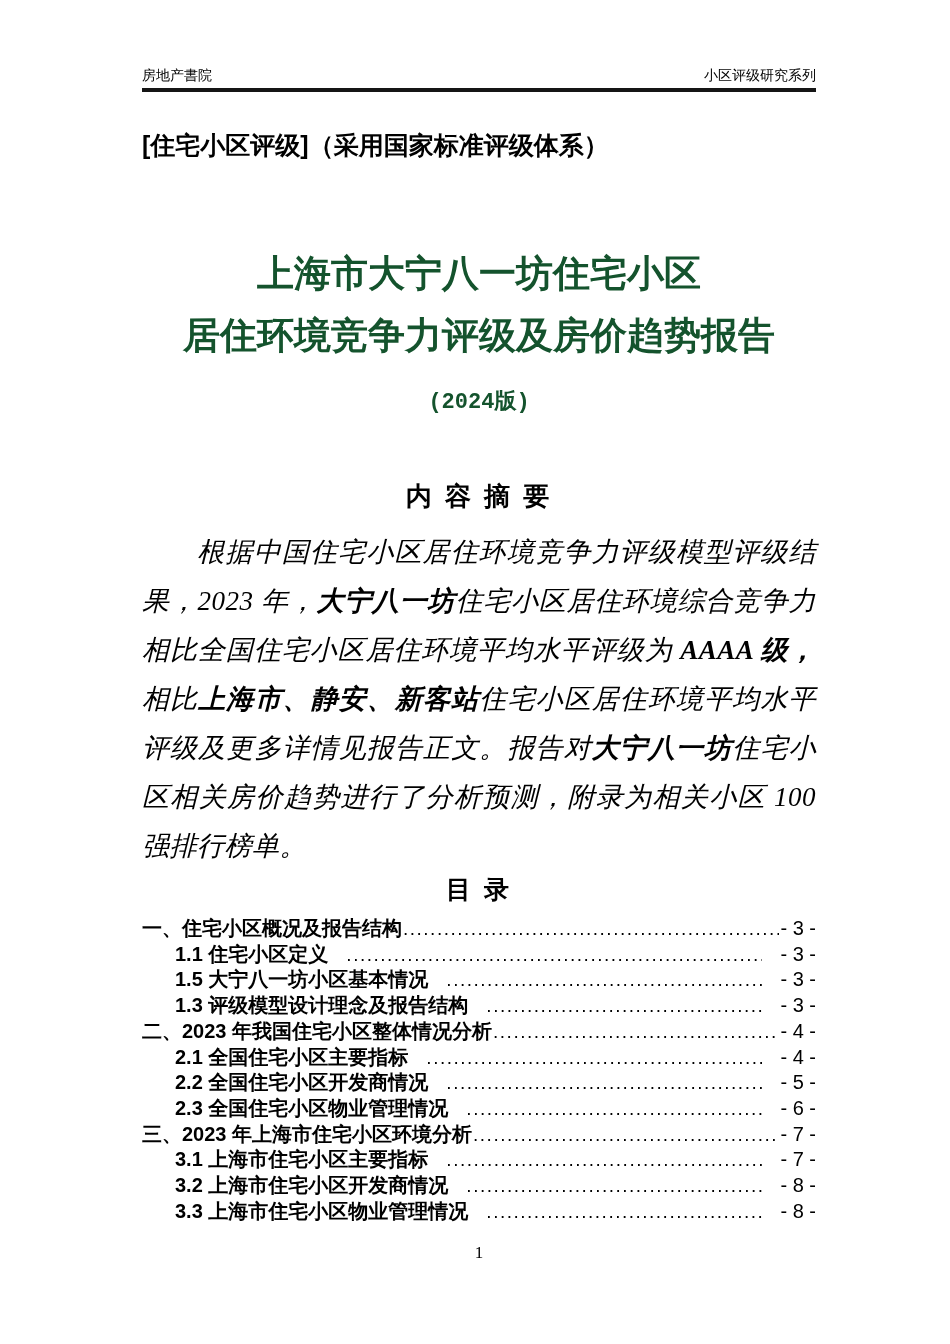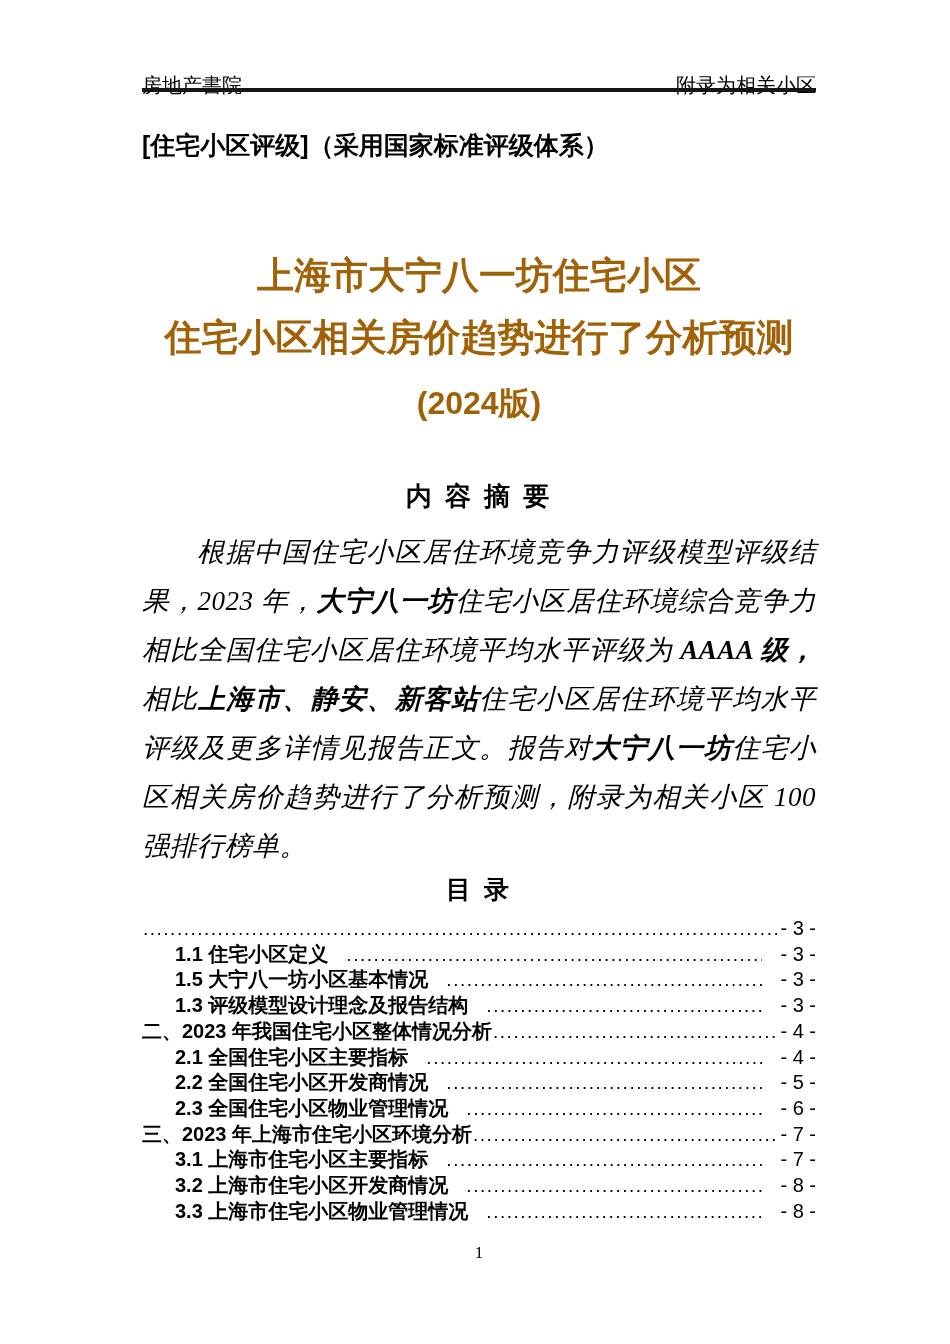--- a/index.html
+++ b/index.html
@@ -9,26 +9,26 @@
     height: 1344px;
     background: #ffffff;
     overflow: hidden;
     color: #000;
     font-family: "Liberation Serif", "DejaVu Serif", serif;
   }
   .abs { position: absolute; left: 142px; right: 134px; }
 
   
   .header-row {
-    top: 76px;
+    top: 66px;
     display: flex;
     justify-content: space-between;
     align-items: flex-end;
     font-family: "Liberation Sans", "DejaVu Sans", sans-serif;
-    font-size: 20px;
+    font-size: 14px;
     line-height: 18px;
   }
   .header-rule {
     top: 88px;
     height: 4px;
     background: #151515;
   }
 
   
   .subheader {
@@ -40,21 +40,21 @@
   }
 
   
   .title-block {
     top: 245px;
     text-align: center;
     font-family: "Liberation Sans", "DejaVu Sans", sans-serif;
     font-weight: 700;
   }
   .title-l1, .title-l2 { font-size: 37px; line-height: 62px; }
-  .title-l3 { font-size: 32px; line-height: 68px; }
+  .title-l3 { font-size: 22px; line-height: 68px; }
 
   
   .summary-heading {
     top: 478px;
     text-align: center;
     font-family: "Liberation Sans", "DejaVu Sans", sans-serif;
     font-size: 26px;
     font-weight: 700;
     letter-spacing: 3px;
     line-height: 36px;
@@ -109,40 +109,41 @@
     line-height: 22px;
   }
 </style>
 </head>
 <body>
 
 <div class="page">
 
   <div class="abs header-row">
     <span>房地产書院</span>
-    <span>附录为相关小区</span>
+    <span>小区评级研究系列</span>
   </div>
   <div class="abs header-rule"></div>
 
   <div class="abs subheader">[住宅小区评级]（采用国家标准评级体系）</div>
 
-  <div class="abs title-block" style="color: #a16207;">
+  <div class="abs title-block" style="color: #14532d; font-family: Liberation Mono, monospace;">
     <div class="title-l1">上海市大宁八一坊住宅小区</div>
-    <div class="title-l2">住宅小区相关房价趋势进行了分析预测</div>
+    <div class="title-l2">居住环境竞争力评级及房价趋势报告</div>
     <div class="title-l3">(2024版)</div>
   </div>
 
   <div class="abs summary-heading">内 容 摘 要</div>
 
   <div class="abs summary-paragraph"><span>根据中国住宅小区居住环境竞争力评级模型评级结果，2023 年，</span><span class="b">大宁八一坊</span><span>住宅小区居住环境综合竞争力相比全国住宅小区居住环境平均水平评级为 </span><span class="b">AAAA 级，</span><span>相比</span><span class="b">上海市、静安、新客站</span><span>住宅小区居住环境平均水平评级及更多详情见报告正文。报告对</span><span class="b">大宁八一坊</span><span>住宅小区相关房价趋势进行了分析预测，附录为相关小区 100 强排行榜单。</span></div>
 
   <div class="abs toc-heading">目 录</div>
 
   <div class="abs toc-list">
       <div class="toc-row lvl1">
+        <span class="toc-label">一、住宅小区概况及报告结构</span>
         <span class="toc-dots">............................................................................................................................................................................................................................................................................................................</span>
         <span class="toc-page">- 3 -</span>
       </div>
       <div class="toc-row lvl2">
         <span class="toc-label">1.1 住宅小区定义</span>
         <span class="toc-dots">............................................................................................................................................................................................................................................................................................................</span>
         <span class="toc-page">- 3 -</span>
       </div>
       <div class="toc-row lvl2">
         <span class="toc-label">1.5 大宁八一坊小区基本情况</span>

